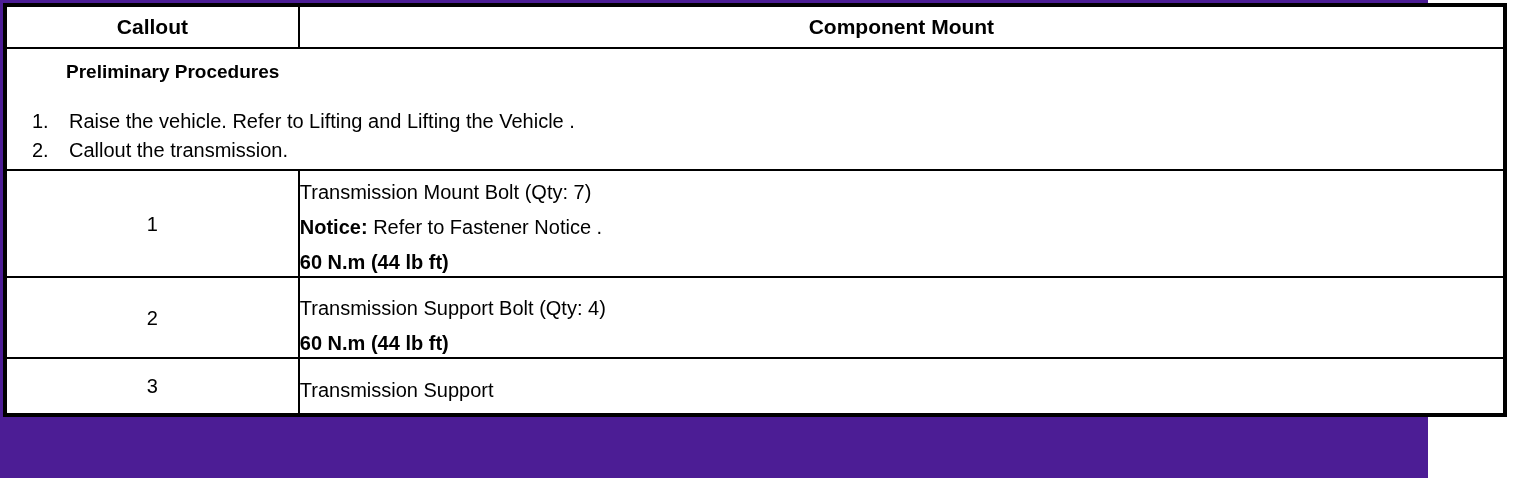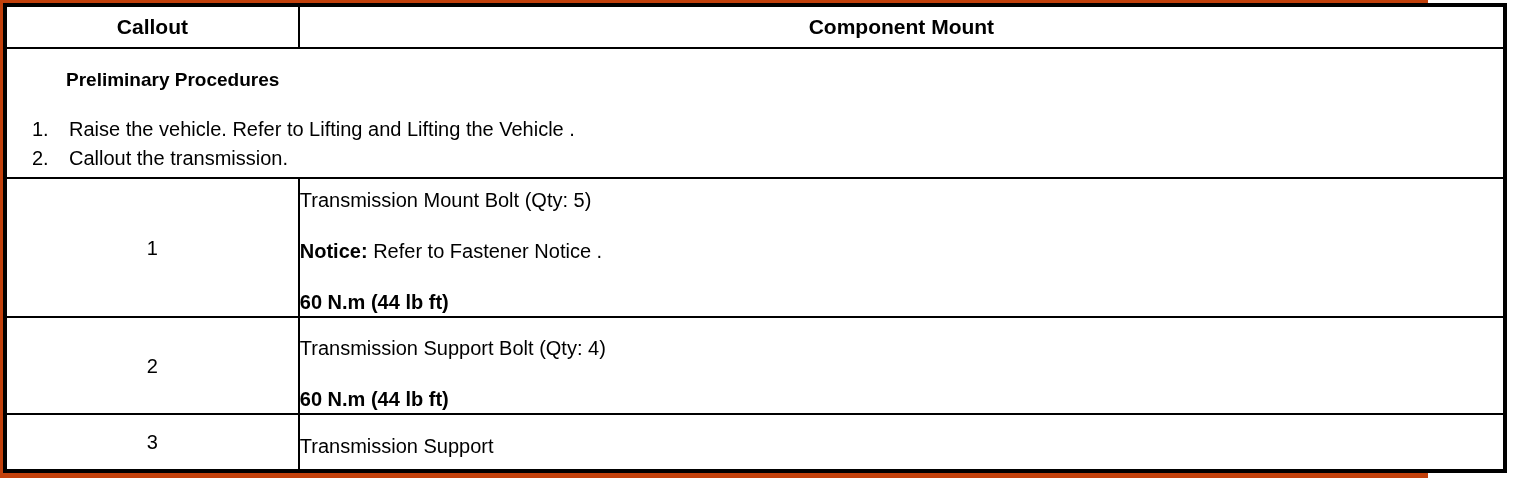--- a/index.html
+++ b/index.html
@@ -12,21 +12,21 @@
     height: 478px;
     font-family: "Liberation Sans", sans-serif;
     color: #000000;
     overflow: hidden;
   }
 
   .sheet {
     position: relative;
     width: 1428px;
     height: 478px;
-    background: #c2410c;
+    background: #4c1d95;
   }
 
   
   table.service-table {
     position: absolute;
     left: 3px;
     top: 3px;
     width: 1504px;
     border-collapse: collapse;
     table-layout: fixed;
@@ -56,21 +56,21 @@
   }
 
   
   .prelim-cell {
     padding: 10px 0 10px 0;
     vertical-align: top;
   }
   .prelim-title {
     font-size: 19px;
     font-weight: bold;
-    margin: 18px 0 0 59px;
+    margin: 10px 0 0 59px;
     line-height: 26px;
   }
   .prelim-list {
     list-style: none;
     margin: 22px 0 4px 0;
     padding: 0;
   }
   .prelim-list li {
     position: relative;
     font-size: 20px;
@@ -96,21 +96,21 @@
   .name-cell {
     padding: 7px 0 8px 8px;
     vertical-align: top;
   }
   .name-cell .line {
     font-size: 20px;
     line-height: 27px;
     white-space: nowrap;
   }
   .name-cell .line + .line {
-    margin-top: 24px;
+    margin-top: 8px;
   }
   .bold { font-weight: bold; }
 
   .row-1 .name-cell { padding-top: 8px; }
   .row-2 .name-cell { padding-top: 17px; }
   .row-3 .name-cell { padding-top: 18px; padding-bottom: 9px; }
 </style>
 </head>
 <body>
 
@@ -140,21 +140,21 @@
               <span class="num">2.</span>
               <span>Callout the transmission.</span>
             </li>
           </ol>
         </td>
       </tr>
 
       <tr class="row-1">
         <td class="callout-cell">1</td>
         <td class="name-cell">
-          <div class="line">Transmission Mount Bolt (Qty: 5)</div>
+          <div class="line">Transmission Mount Bolt (Qty: 7)</div>
           <div class="line"><span class="bold">Notice:</span><span> Refer to Fastener Notice .</span></div>
           <div class="line bold">60 N.m (44 lb ft)</div>
         </td>
       </tr>
 
       <tr class="row-2">
         <td class="callout-cell">2</td>
         <td class="name-cell">
           <div class="line">Transmission Support Bolt (Qty: 4)</div>
           <div class="line bold">60 N.m (44 lb ft)</div>

